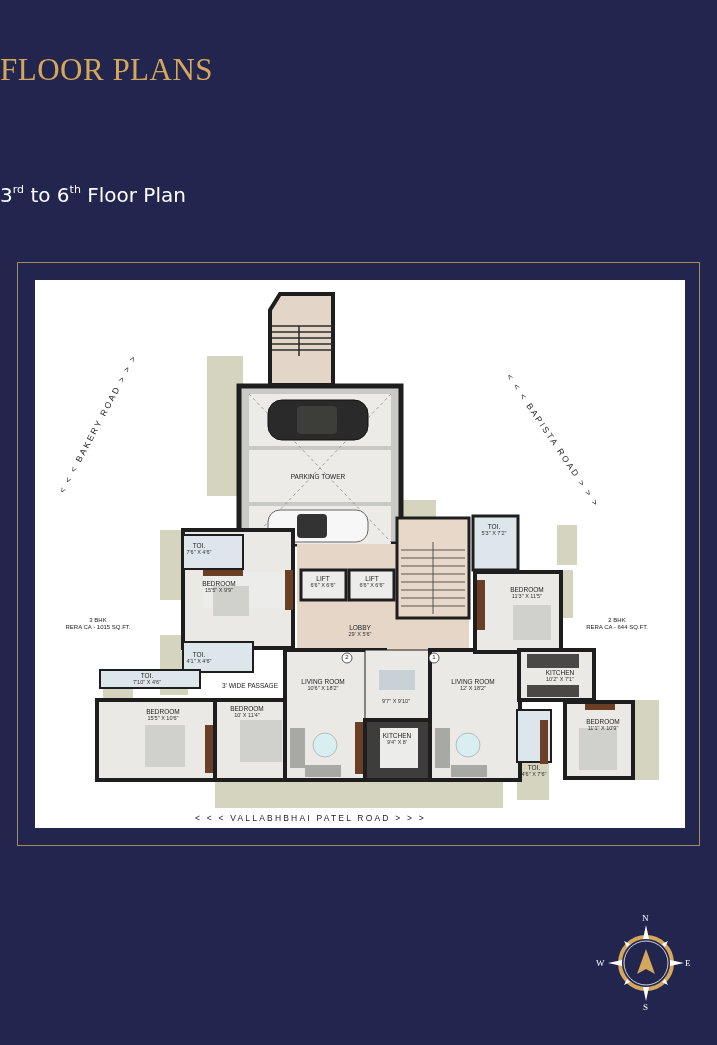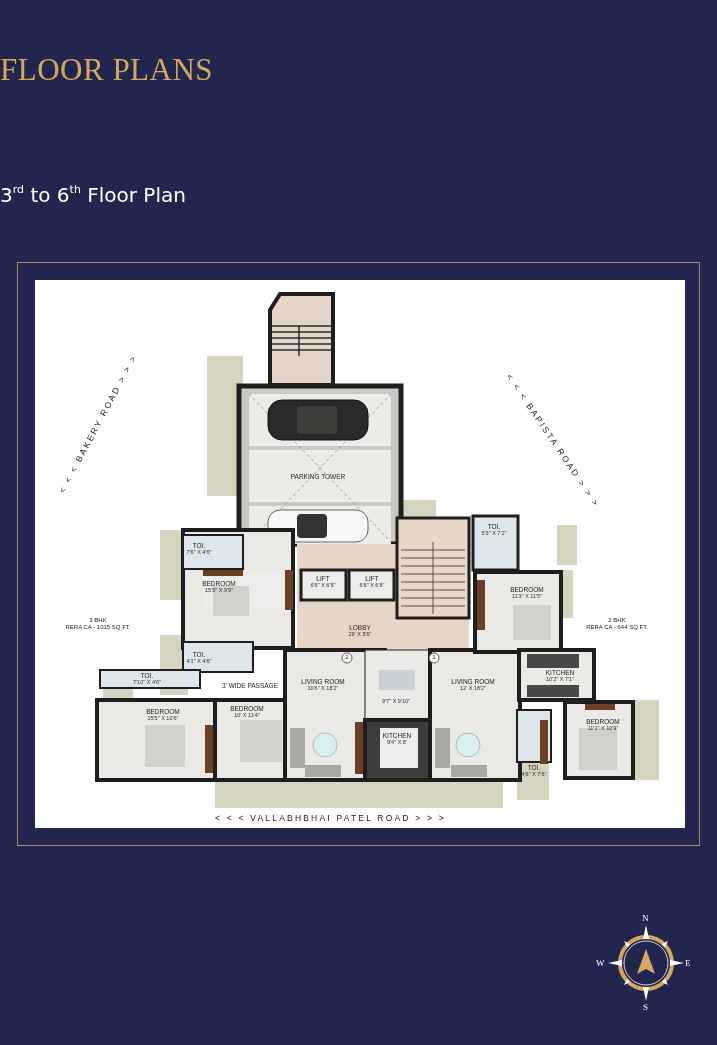--- a/index.html
+++ b/index.html
@@ -167,21 +167,21 @@
   <div class="lbl" style="left:492px;top:306px;"><span>BEDROOM</span><span class="dim">11'3" X 11'5"</span></div>
   <div class="lbl" style="left:525px;top:389px;"><span>KITCHEN</span><span class="dim">10'2" X 7'1"</span></div>
   <div class="lbl" style="left:568px;top:438px;"><span>BEDROOM</span><span class="dim">11'1" X 10'9"</span></div>
   <div class="lbl" style="left:499px;top:484px;"><span>TOI.</span><span class="dim">4'6" X 7'6"</span></div>
 
   <div class="lbl" style="left:63px;top:337px;font-size:6px;"><span>3 BHK</span><br><span>RERA CA - 1015 SQ.FT.</span></div>
   <div class="lbl" style="left:582px;top:337px;font-size:6px;"><span>2 BHK</span><br><span>RERA CA - 644 SQ.FT.</span></div>
 
   <div class="road" style="left:22px;top:210px;transform:rotate(-62deg);transform-origin:left top;">&lt; &lt; &lt; BAKERY  ROAD &gt; &gt; &gt;</div>
   <div class="road" style="left:478px;top:92px;transform:rotate(56deg);transform-origin:left top;">&lt; &lt; &lt; BAPISTA  ROAD &gt; &gt; &gt;</div>
-  <div class="road" style="left:160px;top:533px;margin-left:20px;">&lt; &lt; &lt; VALLABHBHAI  PATEL  ROAD &gt; &gt; &gt;</div>
+  <div class="road" style="left:160px;top:533px;">&lt; &lt; &lt; VALLABHBHAI  PATEL  ROAD &gt; &gt; &gt;</div>
 </div>
 
 <div class="compass">
   <svg width="100" height="100" viewBox="0 0 100 100">
     <circle cx="50" cy="50" r="26" fill="none" stroke="#d4a75c" stroke-width="4"></circle>
     <circle cx="50" cy="50" r="22" fill="none" stroke="#fff" stroke-width="0.8"></circle>
     <polygon points="50,12 47,26 53,26" fill="#fff"></polygon>
     <polygon points="50,88 47,74 53,74" fill="#fff"></polygon>
     <polygon points="12,50 26,47 26,53" fill="#fff"></polygon>
     <polygon points="88,50 74,47 74,53" fill="#fff"></polygon>

